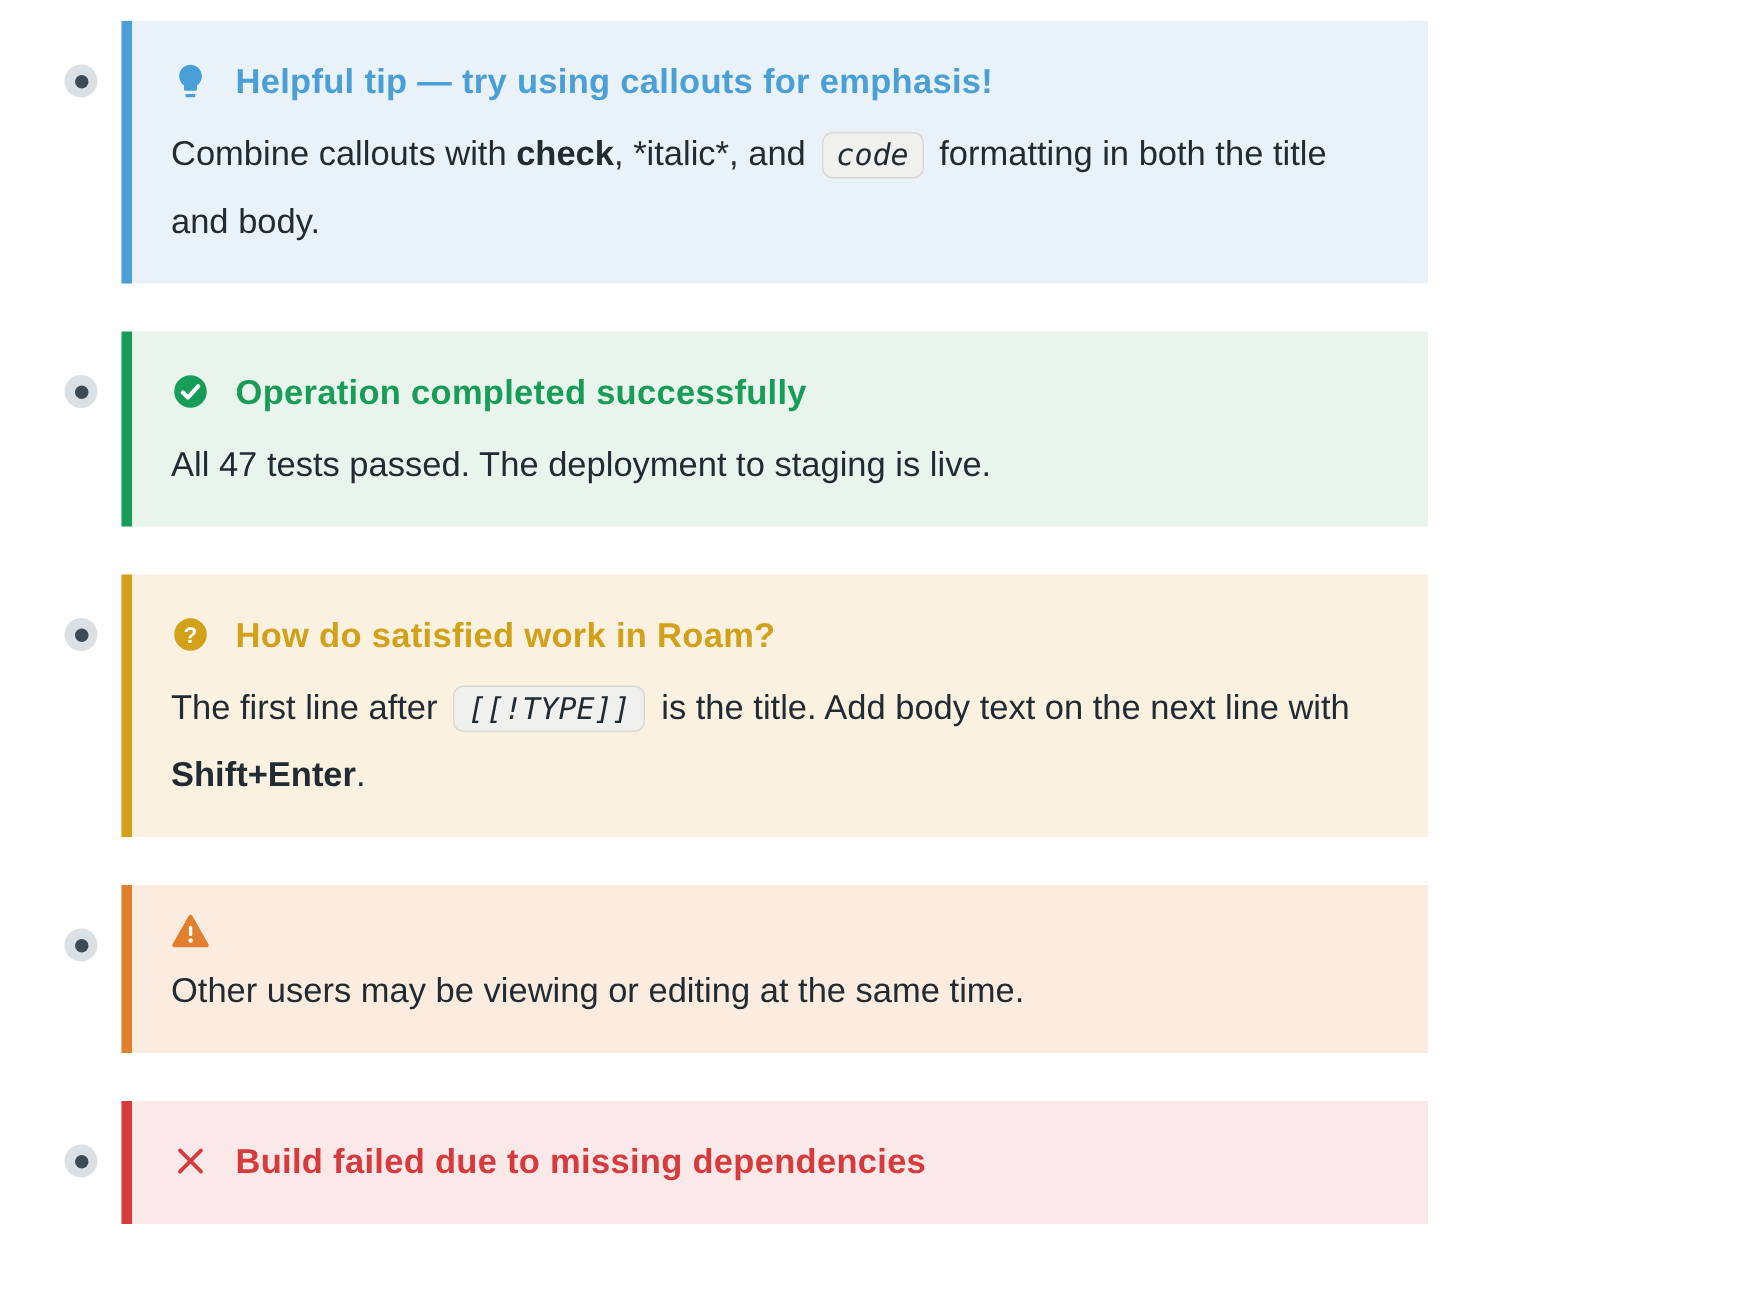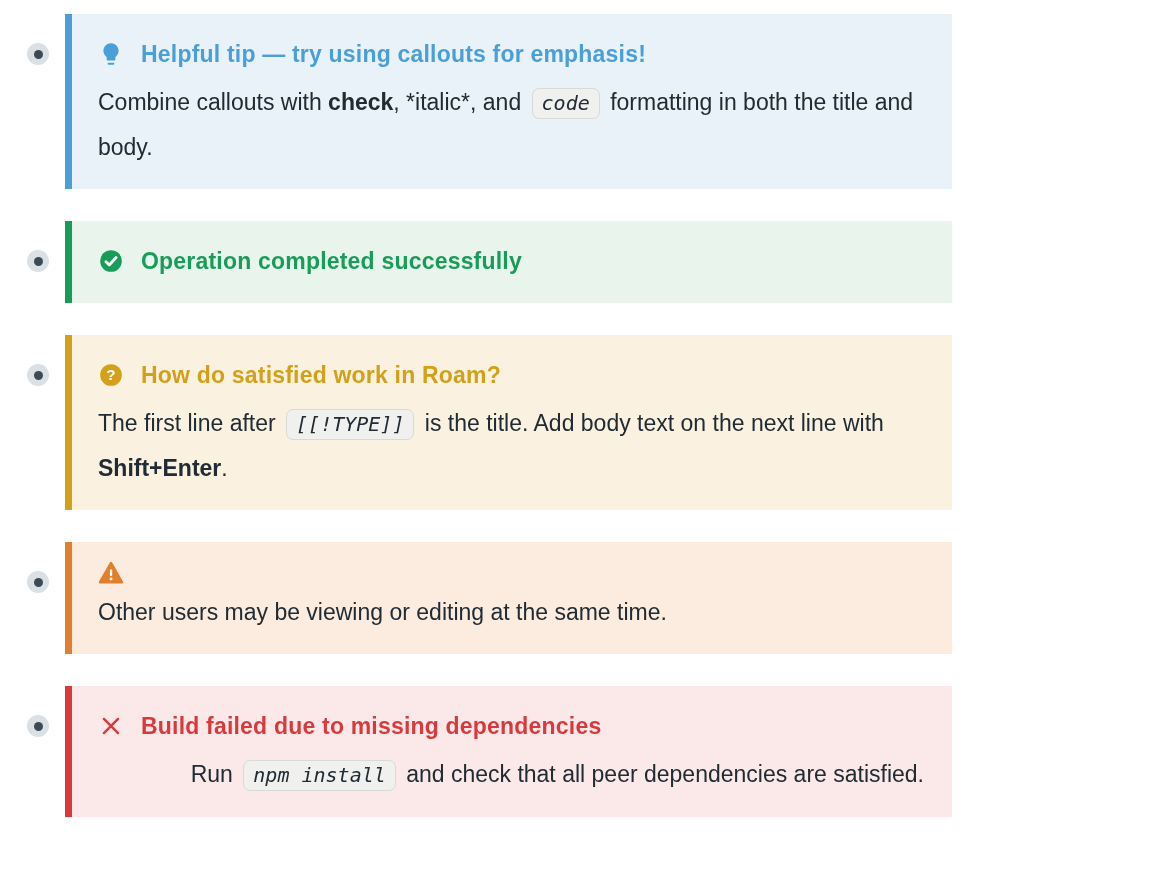--- a/index.html
+++ b/index.html
@@ -5,28 +5,28 @@
   html, body {
     margin: 0;
     padding: 0;
     background: #ffffff;
     font-family: "Liberation Sans", sans-serif;
     color: #212b33;
   }
   .page {
     width: 976px;
     box-sizing: border-box;
-    padding: 14px 24px 20px 0;
+    padding: 14px 24px 20px 16px;
   }
   .row {
     display: flex;
     align-items: flex-start;
     margin-bottom: 32px;
   }
-  .row:last-child { margin-bottom: 1px; text-align: right; }
+  .row:last-child { margin-bottom: 1px; }
   .gutter {
     flex: 0 0 65px;
     box-sizing: border-box;
     padding-left: 27px;
   }
   .bullet {
     width: 22px;
     height: 22px;
     border-radius: 50%;
     background: var(--bullet-outer, #dbe0e5);
@@ -121,20 +121,21 @@
     <div class="callout" style="--accent: #189d58; --bg: #e9f4ed;">
       <div class="callout-title-row">
         <span class="callout-icon">
               <svg viewBox="0 0 24 24">
                 <circle cx="12" cy="12" r="10" fill="currentColor"></circle>
                 <path d="M7.3 12.6l3.1 3.1 6.3-6.9" fill="none" stroke="#ffffff" stroke-width="2.6" stroke-linecap="round" stroke-linejoin="round"></path>
               </svg>
             </span>
         <span class="callout-title">Operation completed successfully</span>
       </div>
+      <div class="callout-body"><span>All 47 tests passed. The deployment to staging is live.</span></div>
     </div>
   </div>
       <div class="row">
     <div class="gutter">
       <div class="bullet">
         <div class="bullet-dot"></div>
       </div>
     </div>
     <div class="callout" style="--accent: #d2a019; --bg: #faf1e1;">
       <div class="callout-title-row">
@@ -176,17 +177,16 @@
     </div>
     <div class="callout" style="--accent: #d73a3d; --bg: #fbe9e9;">
       <div class="callout-title-row">
         <span class="callout-icon">
               <svg viewBox="0 0 24 24">
                 <path d="M5.5 5.5 L18.5 18.5 M18.5 5.5 L5.5 18.5" fill="none" stroke="currentColor" stroke-width="2.3" stroke-linecap="round"></path>
               </svg>
             </span>
         <span class="callout-title">Build failed due to missing dependencies</span>
       </div>
-      <div class="callout-body"><span>Run </span><span class="seg-code">npm install</span><span> and check that all peer dependencies are satisfied.</span></div>
     </div>
   </div>
     </div>
 </div>
 
 </body></html>

